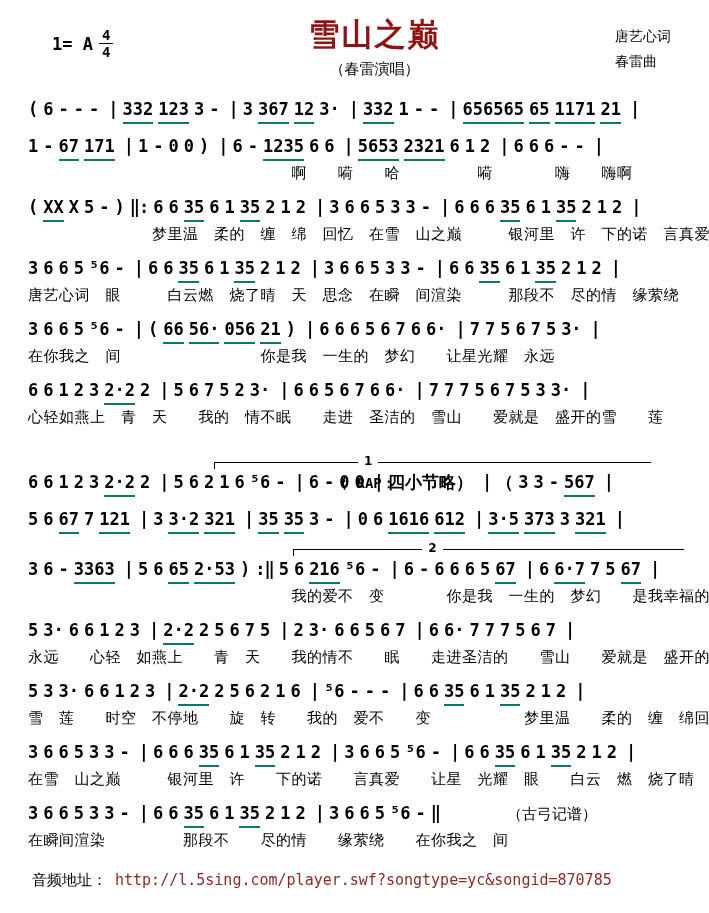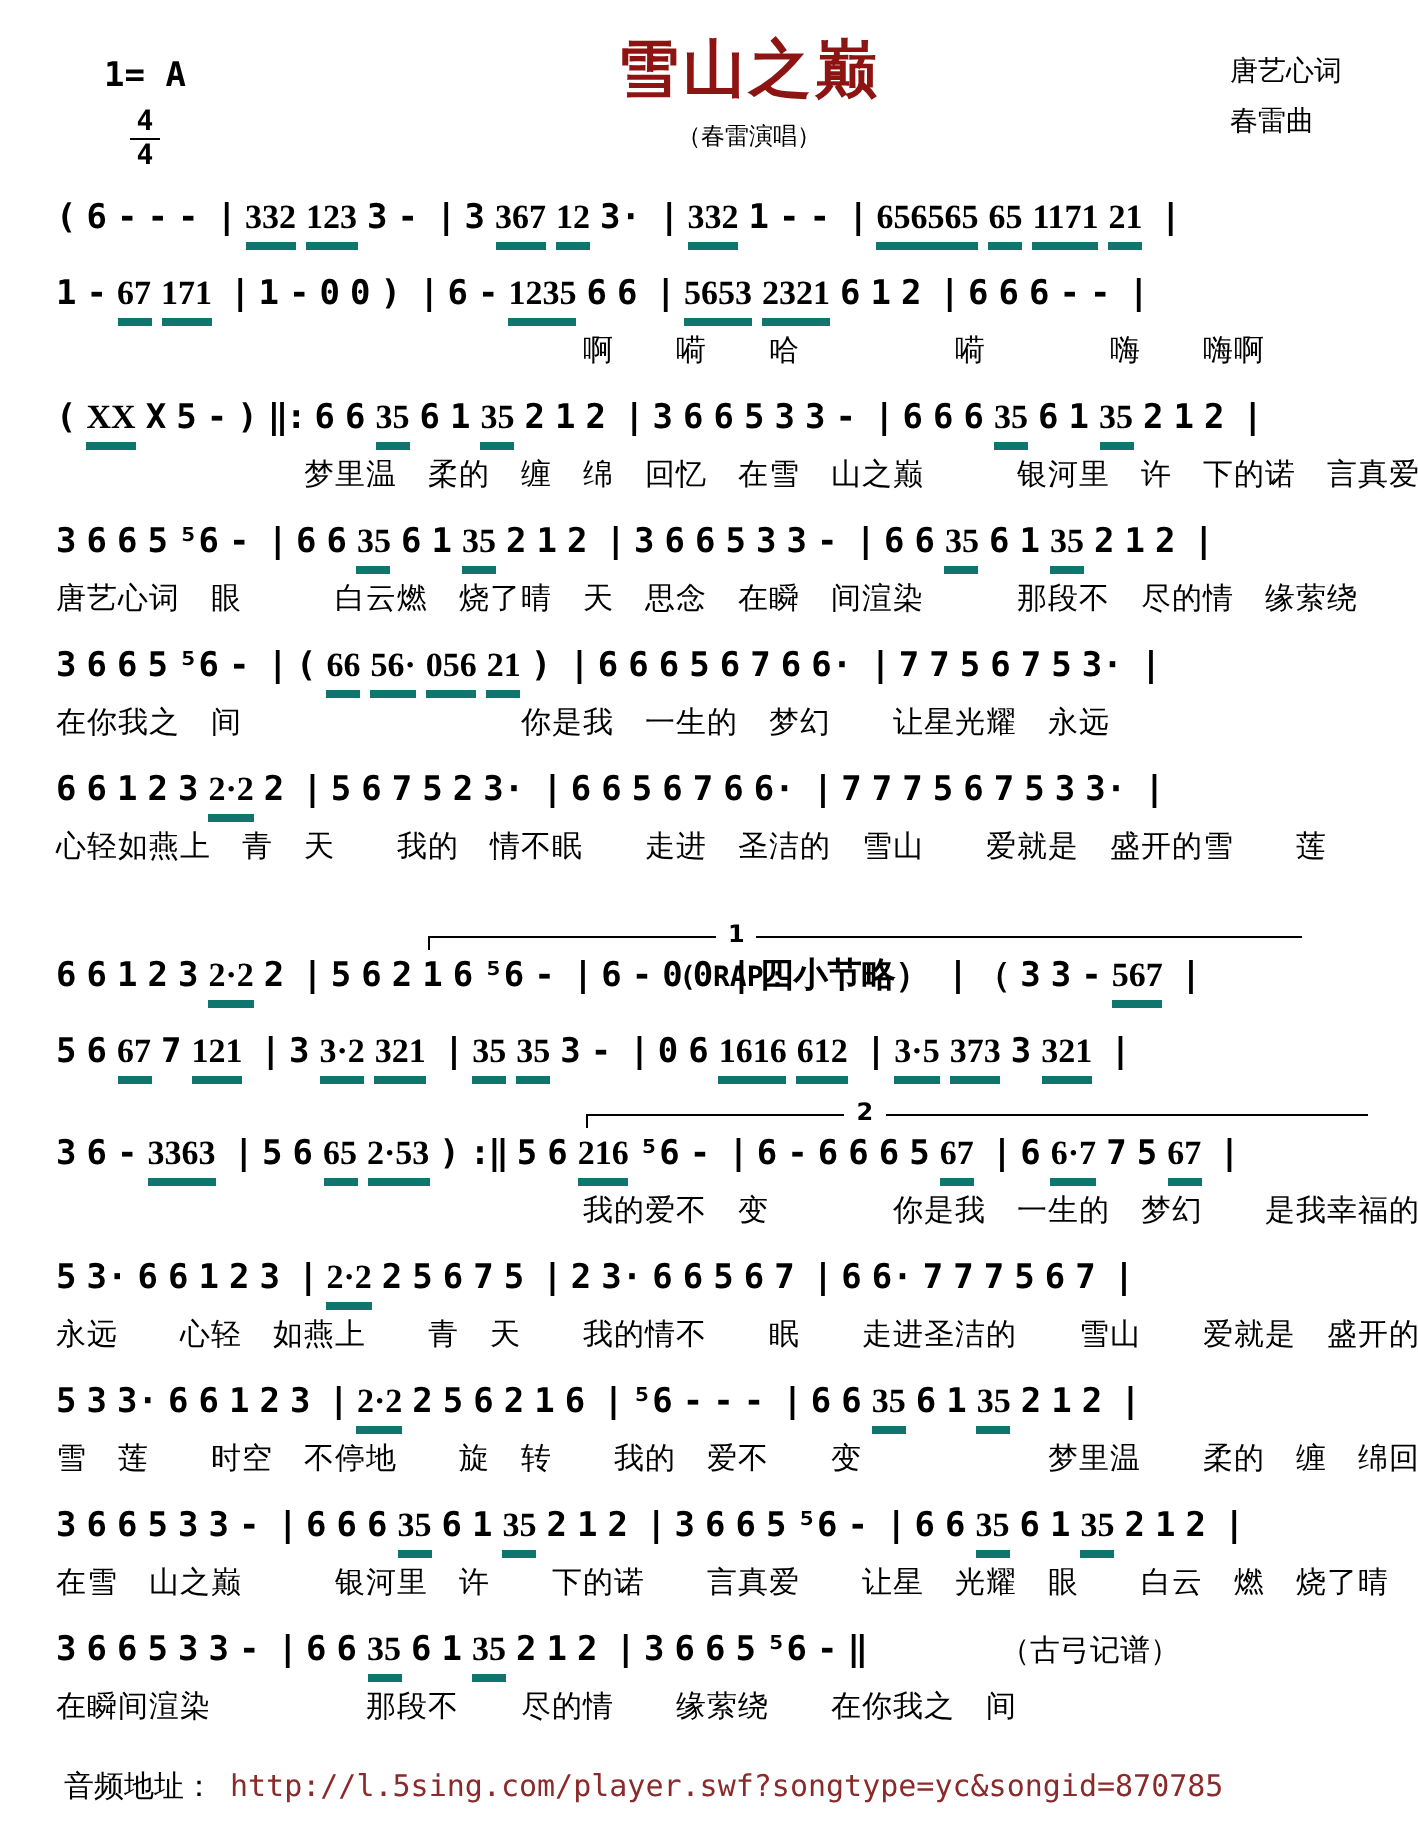--- a/index.html
+++ b/index.html
@@ -9,28 +9,28 @@
     font-family:"DejaVu Sans", sans-serif;
     color:#000;
   }
   .page { width:709px; height:913px; padding-top:14px; }
 
   
   .header { position:relative; height:82px; }
   .keysig {
     position:absolute; left:52px; top:14px;
     font-family:"DejaVu Sans Mono", monospace;
-    font-size:17px; font-weight:700; display:flex; align-items:center; gap:6px;flex-direction:column;
+    font-size:17px; font-weight:700; display:flex; align-items:center; gap:6px;
   }
   .meter { display:inline-flex; flex-direction:column; align-items:center; line-height:1; font-size:14px; font-weight:700; }
   .meter .num { padding:0 3px 1px; }
   .meter .den { border-top:1.5px solid #000; padding:1px 3px 0; }
   .title-block { position:absolute; left:0; right:0; top:0; text-align:center;padding-left:40px; }
   .title { font-size:31px; font-weight:900; letter-spacing:2px; }
-  .subtitle { font-size:12px; margin-top:4px; }
+  .subtitle { font-size:15px; margin-top:4px; }
   .credits { position:absolute; right:38px; top:10px; text-align:left; font-size:14px; line-height:1.8; }
 
   
   .score { padding:0 18px 0 28px; }
   .sys { position:relative; margin-bottom:9px; }
   .sys-annotation {
     font-size:14px; font-weight:700; height:18px; line-height:18px;
     position:relative; font-family:"DejaVu Sans Mono", monospace;
   }
   .sys-annotation .ann-text { position:absolute; top:0;margin-top:36px; }
@@ -41,21 +41,21 @@
   }
   .volta-num {
     position:absolute; top:-2px; left:34%;
     background:#fff; padding:0 6px; font-size:12px; font-weight:700; line-height:14px;
   }
   .sys-notation {
     font-family:"DejaVu Sans Mono", monospace;
     font-size:17px; font-weight:700; line-height:26px; white-space:nowrap;
   }
   .tok { display:inline-block; margin-right:5px; }
-  .tok.beam { border-bottom:4px solid #0f766e; padding-bottom:1px; line-height:23px;font-family:Liberation Serif, serif; }
+  .tok.beam { border-bottom:2px solid #0f766e; padding-bottom:1px; line-height:23px; }
   .tok.bar { margin:0 4px; }
   .tok.rep { letter-spacing:-1px; }
   .tail { display:inline-block; margin-left:62px; font-size:15px; font-weight:400; }
   .sys-lyrics {
     font-size:15px; line-height:24px; white-space:pre; letter-spacing:0.5px;
     font-weight:400;
   }
 
   
   .footer { padding:10px 16px 0 32px; font-size:15px; white-space:nowrap; }

